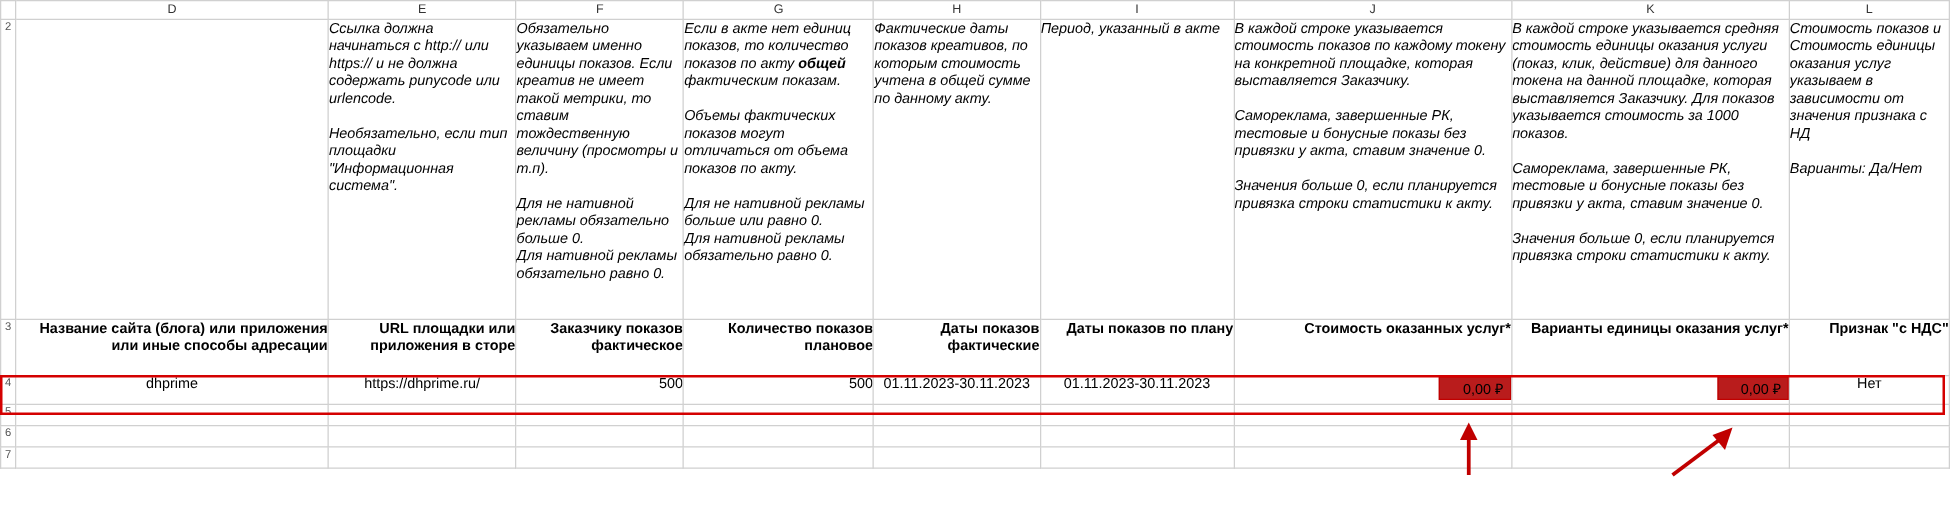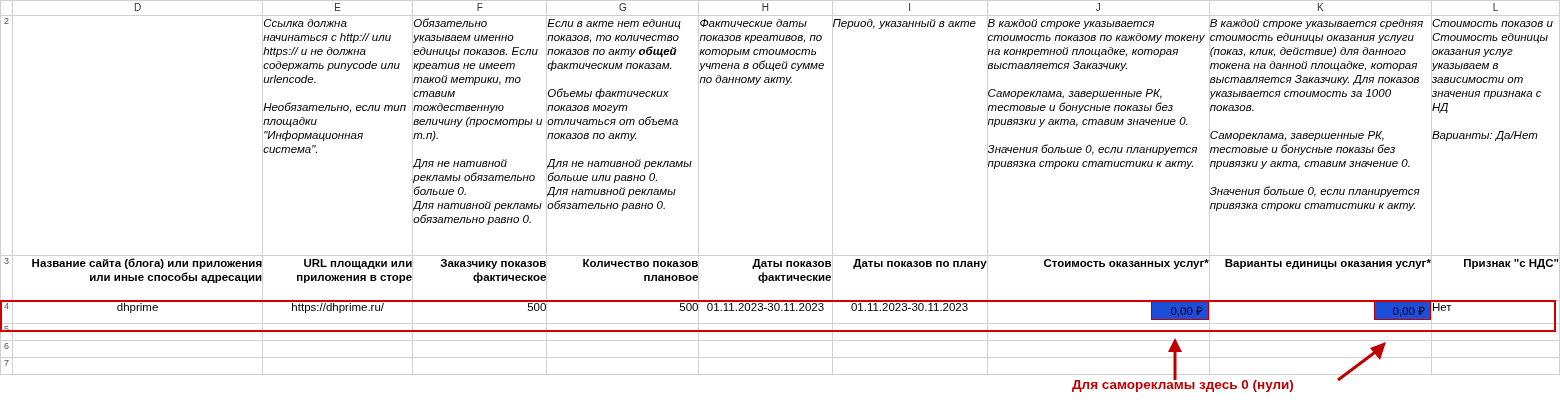--- a/index.html
+++ b/index.html
@@ -85,30 +85,30 @@
 
   
   .datacell {
     font-size: 11.5px;
     padding: 3px 5px;
     vertical-align: middle;
     height: 22px;
     white-space: nowrap;
   }
   .num { text-align: right; margin-top: 23px; }
-  .center { }
+  .center { text-align: center; }
   .left { text-align: center; }
 
   .money-box {
     display: inline-block;
     border: 1.6px solid #c00000;
     padding: 1px 5px 1px 18px;
     text-align: right;
     font-size: 11.5px;
-    background: #1d4ed8;
+    background: #b91c1c;
     min-width: 52px;
     box-sizing: border-box;
   }
 
   .emptyrow td { height: 16px; }
 
   
   .rowhighlight {
     position: absolute;
     border: 2.5px solid #d40000;
@@ -267,15 +267,14 @@
   <svg class="arrow" style="left:1150px; top:338px; width:60px; height:42px;" viewBox="0 0 60 42">
     <line x1="25" y1="42" x2="25" y2="10" stroke="#c00000" stroke-width="3"></line>
     <polygon points="25,0 18,14 32,14" fill="#c00000"></polygon>
   </svg>
 
   <svg class="arrow" style="left:1330px; top:338px; width:80px; height:42px;" viewBox="0 0 80 42">
     <line x1="8" y1="42" x2="48" y2="12" stroke="#c00000" stroke-width="3"></line>
     <polygon points="56,4 40,10 50,22" fill="#c00000"></polygon>
   </svg>
 
-  <div class="annot" style="left:1072px; top:377px;">Для саморекламы здесь 0 (нули)</div>
 
 </div>
 
 </body></html>

